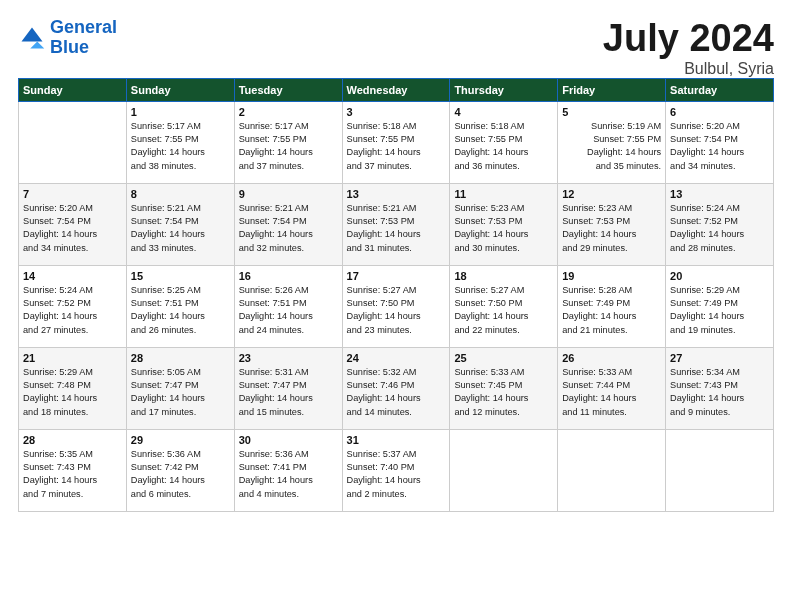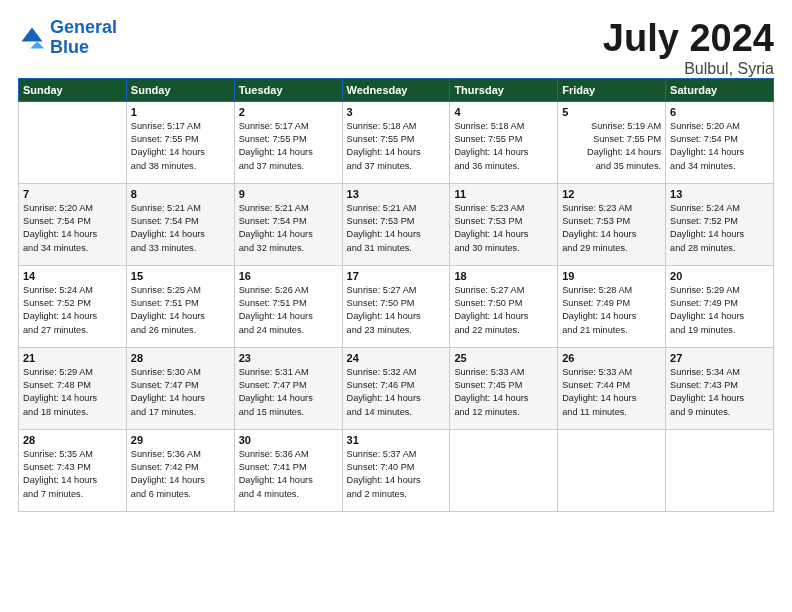--- a/index.html
+++ b/index.html
@@ -275,21 +275,21 @@
         <tr>
           <td>
             <div class="day-number">21</div>
             <div class="day-info" style="white-space: pre-line;">Sunrise: 5:29 AM
 Sunset: 7:48 PM
 Daylight: 14 hours
 and 18 minutes.</div>
           </td>
           <td>
             <div class="day-number">28</div>
-            <div class="day-info" style="white-space: pre-line;">Sunrise: 5:30 AM
+            <div class="day-info" style="white-space: pre-line;">Sunrise: 5:05 AM
 Sunset: 7:47 PM
 Daylight: 14 hours
 and 17 minutes.</div>
           </td>
           <td>
             <div class="day-number">23</div>
             <div class="day-info" style="white-space: pre-line;">Sunrise: 5:31 AM
 Sunset: 7:47 PM
 Daylight: 14 hours
 and 15 minutes.</div>

